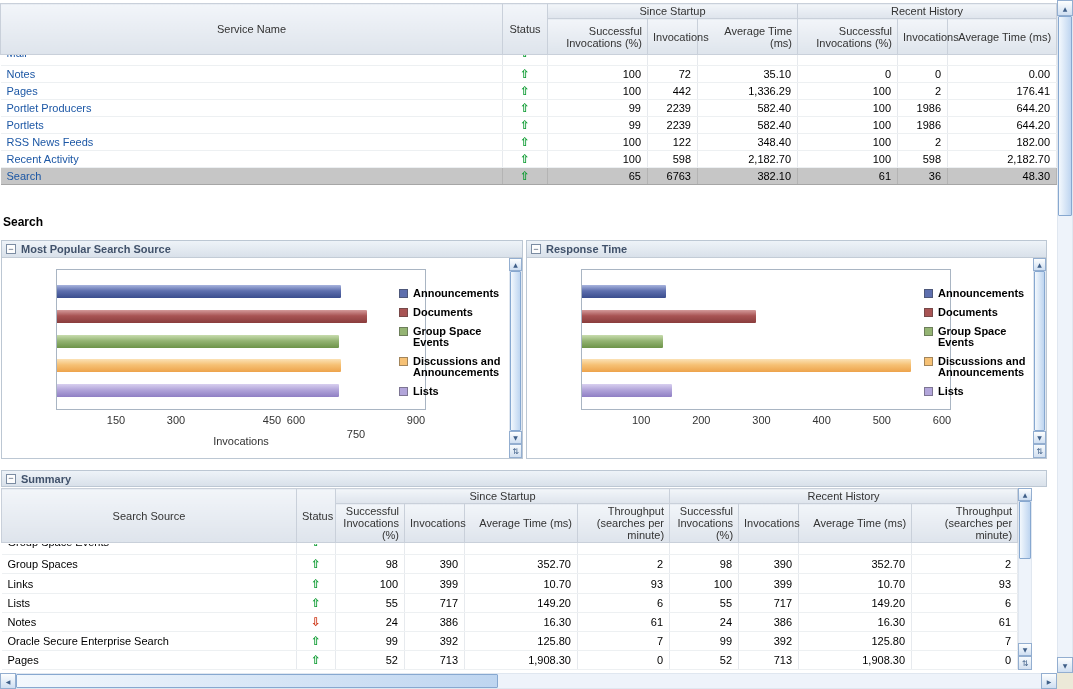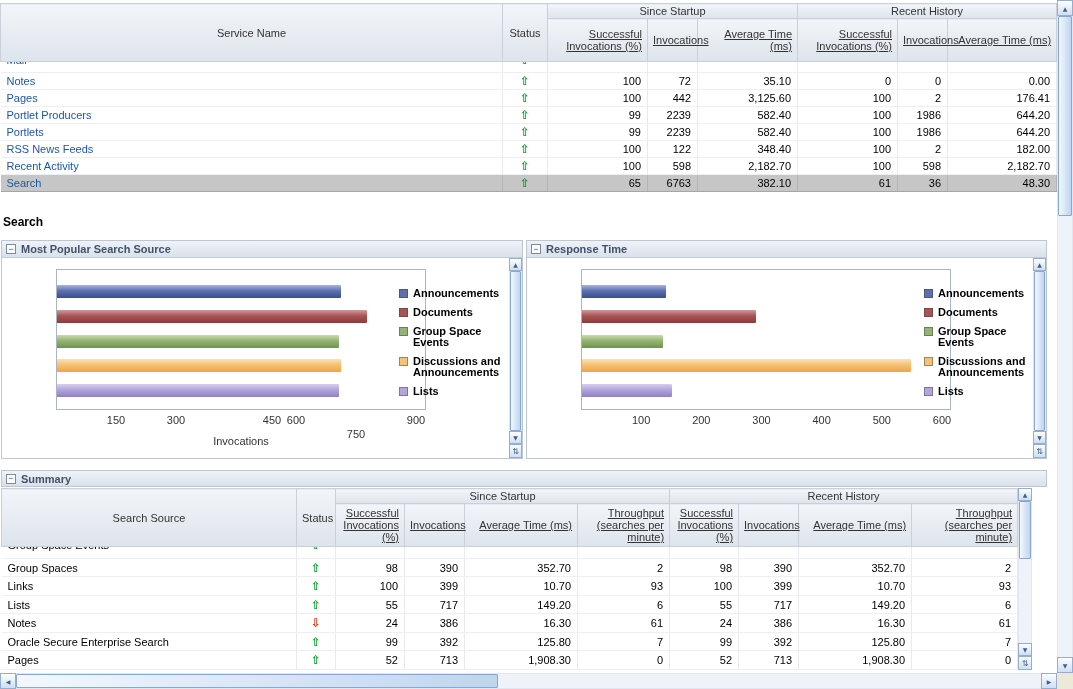--- a/index.html
+++ b/index.html
@@ -12,21 +12,21 @@
 
   
   table { border-collapse:collapse; table-layout:fixed; }
   th {
     background:linear-gradient(#f2f5f9,#dee4ec);
     border:1px solid #c9d0da; font-weight:normal; color:#333;
     padding:1px 5px;
   }
   th.grp { height:15px; text-align:center; }
   th.rs2 { text-align:center; vertical-align:middle; }
-  th.colh { height:43px; vertical-align:middle;text-decoration:underline; }
+  th.colh { height:36px; vertical-align:middle; }
   th.num { text-align:right; }
   td {
     border-right:1px solid #e7eaee; border-bottom:1px solid #edf0f2;
     padding:1px 6px; height:17px; overflow:hidden; white-space:nowrap;
   }
   .c-num { text-align:right; }
   .c-status { text-align:center; }
   tr.selected td { background:#c6c6c6; border-bottom-color:#a6a6a6; border-right-color:#b4b4b4; }
   .arrow { font-family:"DejaVu Sans", sans-serif; font-size:12px; font-weight:bold; line-height:1; }
   .arrow.up { color:#0b9b30; }
@@ -183,21 +183,21 @@
             <td class="c-num">35.10</td>
             <td class="c-num">0</td>
             <td class="c-num">0</td>
             <td class="c-num">0.00</td>
           </tr>
           <tr>
             <td class="c-name"><span class="link">Pages</span></td>
             <td class="c-status"><span class="arrow up">⇧</span></td>
             <td class="c-num">100</td>
             <td class="c-num">442</td>
-            <td class="c-num">3,125.60</td>
+            <td class="c-num">1,336.29</td>
             <td class="c-num">100</td>
             <td class="c-num">2</td>
             <td class="c-num">176.41</td>
           </tr>
           <tr>
             <td class="c-name"><span class="link">Portlet Producers</span></td>
             <td class="c-status"><span class="arrow up">⇧</span></td>
             <td class="c-num">99</td>
             <td class="c-num">2239</td>
             <td class="c-num">582.40</td>

